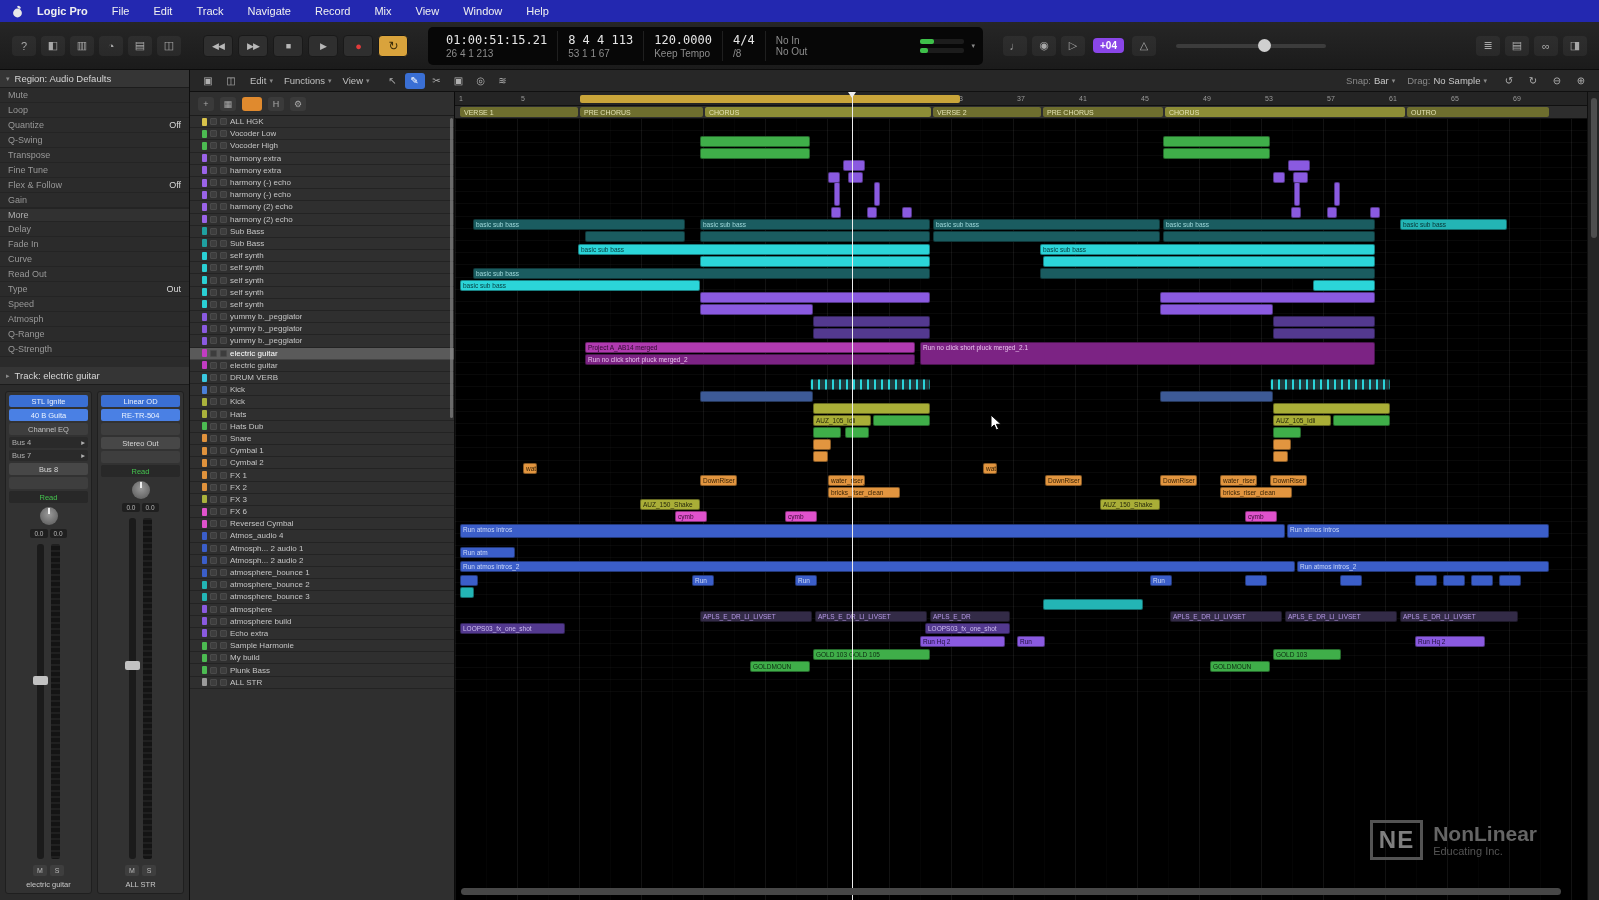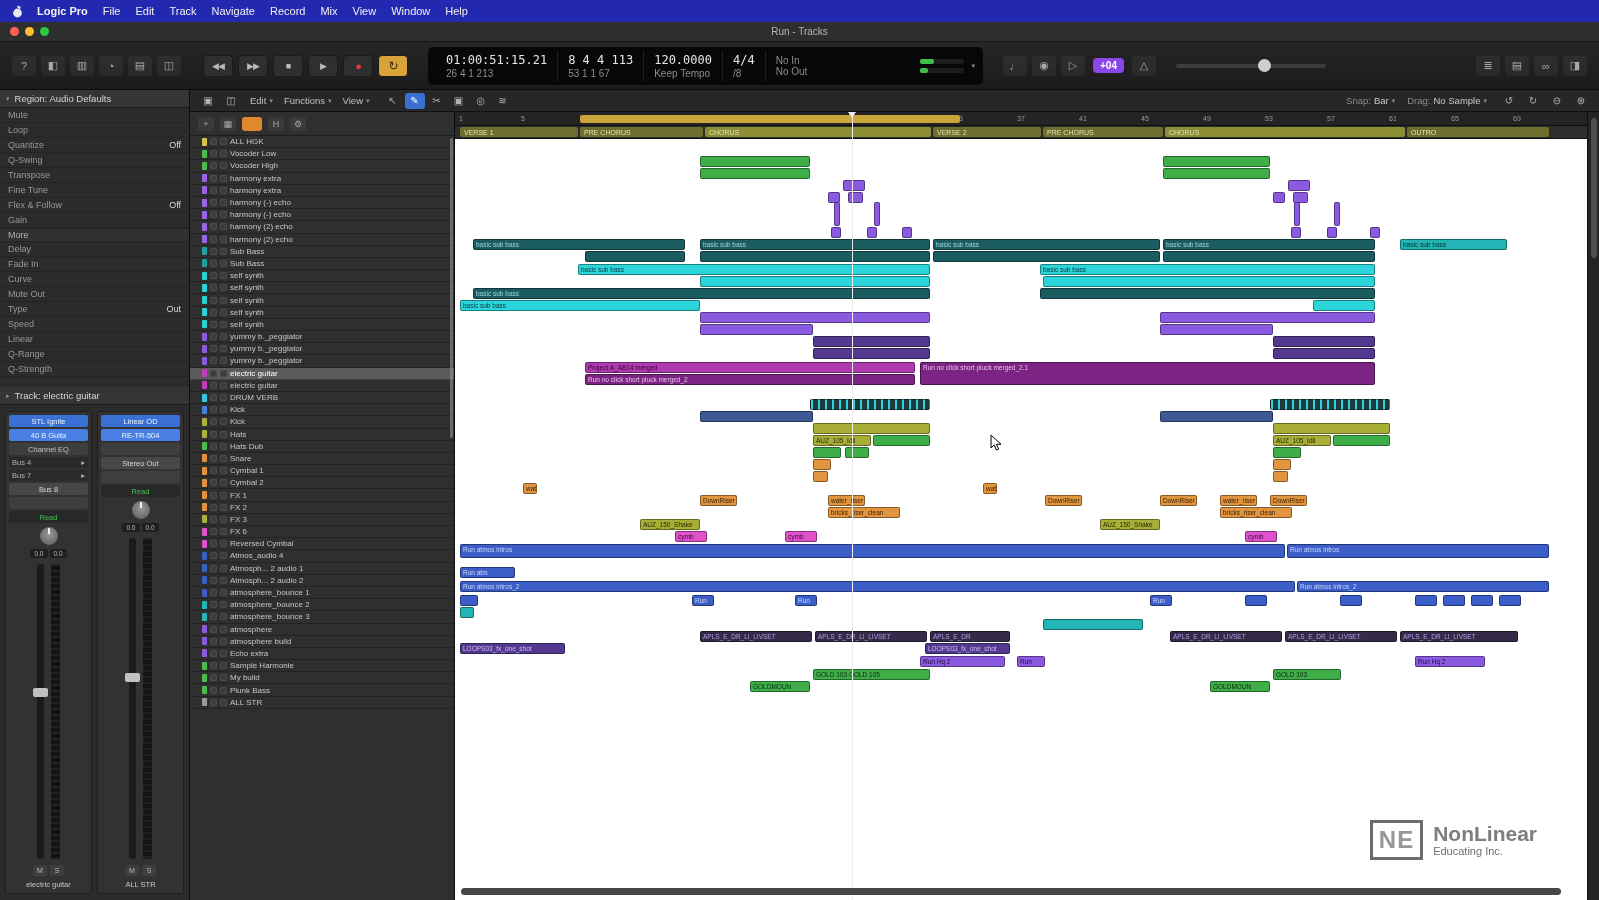--- a/index.html
+++ b/index.html
@@ -2,21 +2,21 @@
 <html><head>
 <meta charset="utf-8">
 <style>
 *{box-sizing:border-box;margin:0;padding:0}
 html,body{width:1599px;height:900px;overflow:hidden}
 body{background:#161616;font-family:"Liberation Sans",sans-serif;color:#ccc}
 .screen{width:1599px;height:900px;display:flex;flex-direction:column}
 
 
 .menubar{height:22px;background:#2328b0;display:flex;align-items:center;padding:0 12px;gap:14px;font-size:11px;color:#f0f0f0;flex:none}
-.menu-items{display:flex;gap:15px}
+.menu-items{display:flex;gap:24px}
 .menu-item{cursor:default;white-space:nowrap}
 .menu-item.app{font-weight:bold}
 
 
 .titlebar{height:20px;background:#2e2e2e;border-bottom:1px solid #141414;display:flex;align-items:center;position:relative;flex:none}
 .lights{display:flex;gap:6px;margin-left:10px;z-index:2}
 .light{width:9px;height:9px;border-radius:50%;display:inline-block}
 .title{position:absolute;left:0;right:0;text-align:center;font-size:10px;color:#b4b4b4}
 
 
@@ -90,21 +90,21 @@
 .tsq{width:7px;height:7px;border-radius:1px;background:#3d3d3d;border:1px solid #4a4a4a;flex:none;display:block}
 .tname{overflow:hidden;text-overflow:ellipsis}
 .tl-scroll{position:absolute;right:1px;top:26px;width:3px;height:300px;background:#9a9a9a;border-radius:2px;opacity:.55;display:block}
 .masterrow{margin-top:42px;padding:4px 10px;display:flex;flex-direction:column;gap:6px}
 .masterline{display:flex;align-items:center;gap:6px;font-size:8.5px;color:#c6c6c6}
 .mastericon{width:10px;height:10px;border-radius:50%;background:#6c6c6c;display:block}
 .masterslider{width:130px;height:4px;background:#1e1e1e;border-radius:2px;position:relative;margin-left:18px}
 .masterknob{position:absolute;left:60%;top:-4px;width:11px;height:11px;border-radius:50%;background:#c2c2c2;display:block}
 
 
-.arrange{flex:1;position:relative;background:#ffffff;overflow:hidden}
+.arrange{flex:1;position:relative;background:#000000;overflow:hidden}
 .ruler{height:14px;background:#242424;border-bottom:1px solid #101010;position:relative;font-size:7px;color:#9a9a9a}
 .rlabel{position:absolute;top:3px}
 .cycleband{position:absolute;top:3px;height:8px;background:#c9a53a;border-radius:2px;z-index:2}
 .markers{height:13px;background:#2d2d2d;border-bottom:1px solid #101010;position:relative}
 .marker{position:absolute;top:1px;bottom:1px;background:#6e6e2e;border-radius:2px;color:#e2e2b2;font-size:7px;display:flex;align-items:center;padding:0 4px;overflow:hidden;white-space:nowrap}
 .marker.bright{background:#8d8d36}
 .lanes{position:absolute;left:0;right:0;top:27px;bottom:0;background-image:repeating-linear-gradient(90deg,rgba(255,255,255,0.05) 0 1px,transparent 1px 62px),repeating-linear-gradient(90deg,rgba(255,255,255,0.02) 0 1px,transparent 1px 31px)}
 .lane{position:absolute;left:0;right:0;border-bottom:1px solid rgba(255,255,255,0.035)}
 .region{position:absolute;border-radius:2px;font-size:6.5px;line-height:8px;padding:1px 2px;overflow:hidden;white-space:nowrap;border:1px solid rgba(0,0,0,0.4)}
 .region.s-notes{background-color:#1e3a3c;background-image:repeating-linear-gradient(90deg,#2bd5d9 0 2px,transparent 2px 7px)}
@@ -139,28 +139,20 @@
         <span class="menu-item">Track</span>
         <span class="menu-item">Navigate</span>
         <span class="menu-item">Record</span>
         <span class="menu-item">Mix</span>
         <span class="menu-item">View</span>
         <span class="menu-item">Window</span>
         <span class="menu-item">Help</span>
       </span>
   </div>
 
-  <div class="titlebar">
-    <div class="lights">
-      <span class="light" style="background:#ff5f57"></span>
-      <span class="light" style="background:#febc2e"></span>
-      <span class="light" style="background:#28c840"></span>
-    </div>
-    <div class="title">Run - Tracks</div>
-  </div>
 
   <div class="transport">
     <div class="tgroup">
         <span class="ticon">?</span>
         <span class="ticon">◧</span>
         <span class="ticon">▥</span>
         <span class="ticon">◔</span>
         <span class="ticon">▤</span>
         <span class="ticon">◫</span>
       </div>
@@ -270,33 +262,33 @@
           </div>
           <div class="param">
             <span class="lab">Fade In</span>
             <span class="val"></span>
           </div>
           <div class="param">
             <span class="lab">Curve</span>
             <span class="val"></span>
           </div>
           <div class="param">
-            <span class="lab">Mute Out</span>
+            <span class="lab">Read Out</span>
             <span class="val"></span>
           </div>
           <div class="param">
             <span class="lab">Type</span>
             <span class="val">Out</span>
           </div>
           <div class="param">
             <span class="lab">Speed</span>
             <span class="val"></span>
           </div>
           <div class="param">
-            <span class="lab">Linear</span>
+            <span class="lab">Atmosph</span>
             <span class="val"></span>
           </div>
           <div class="param">
             <span class="lab">Q-Range</span>
             <span class="val"></span>
           </div>
           <div class="param">
             <span class="lab">Q-Strength</span>
             <span class="val"></span>
           </div>

